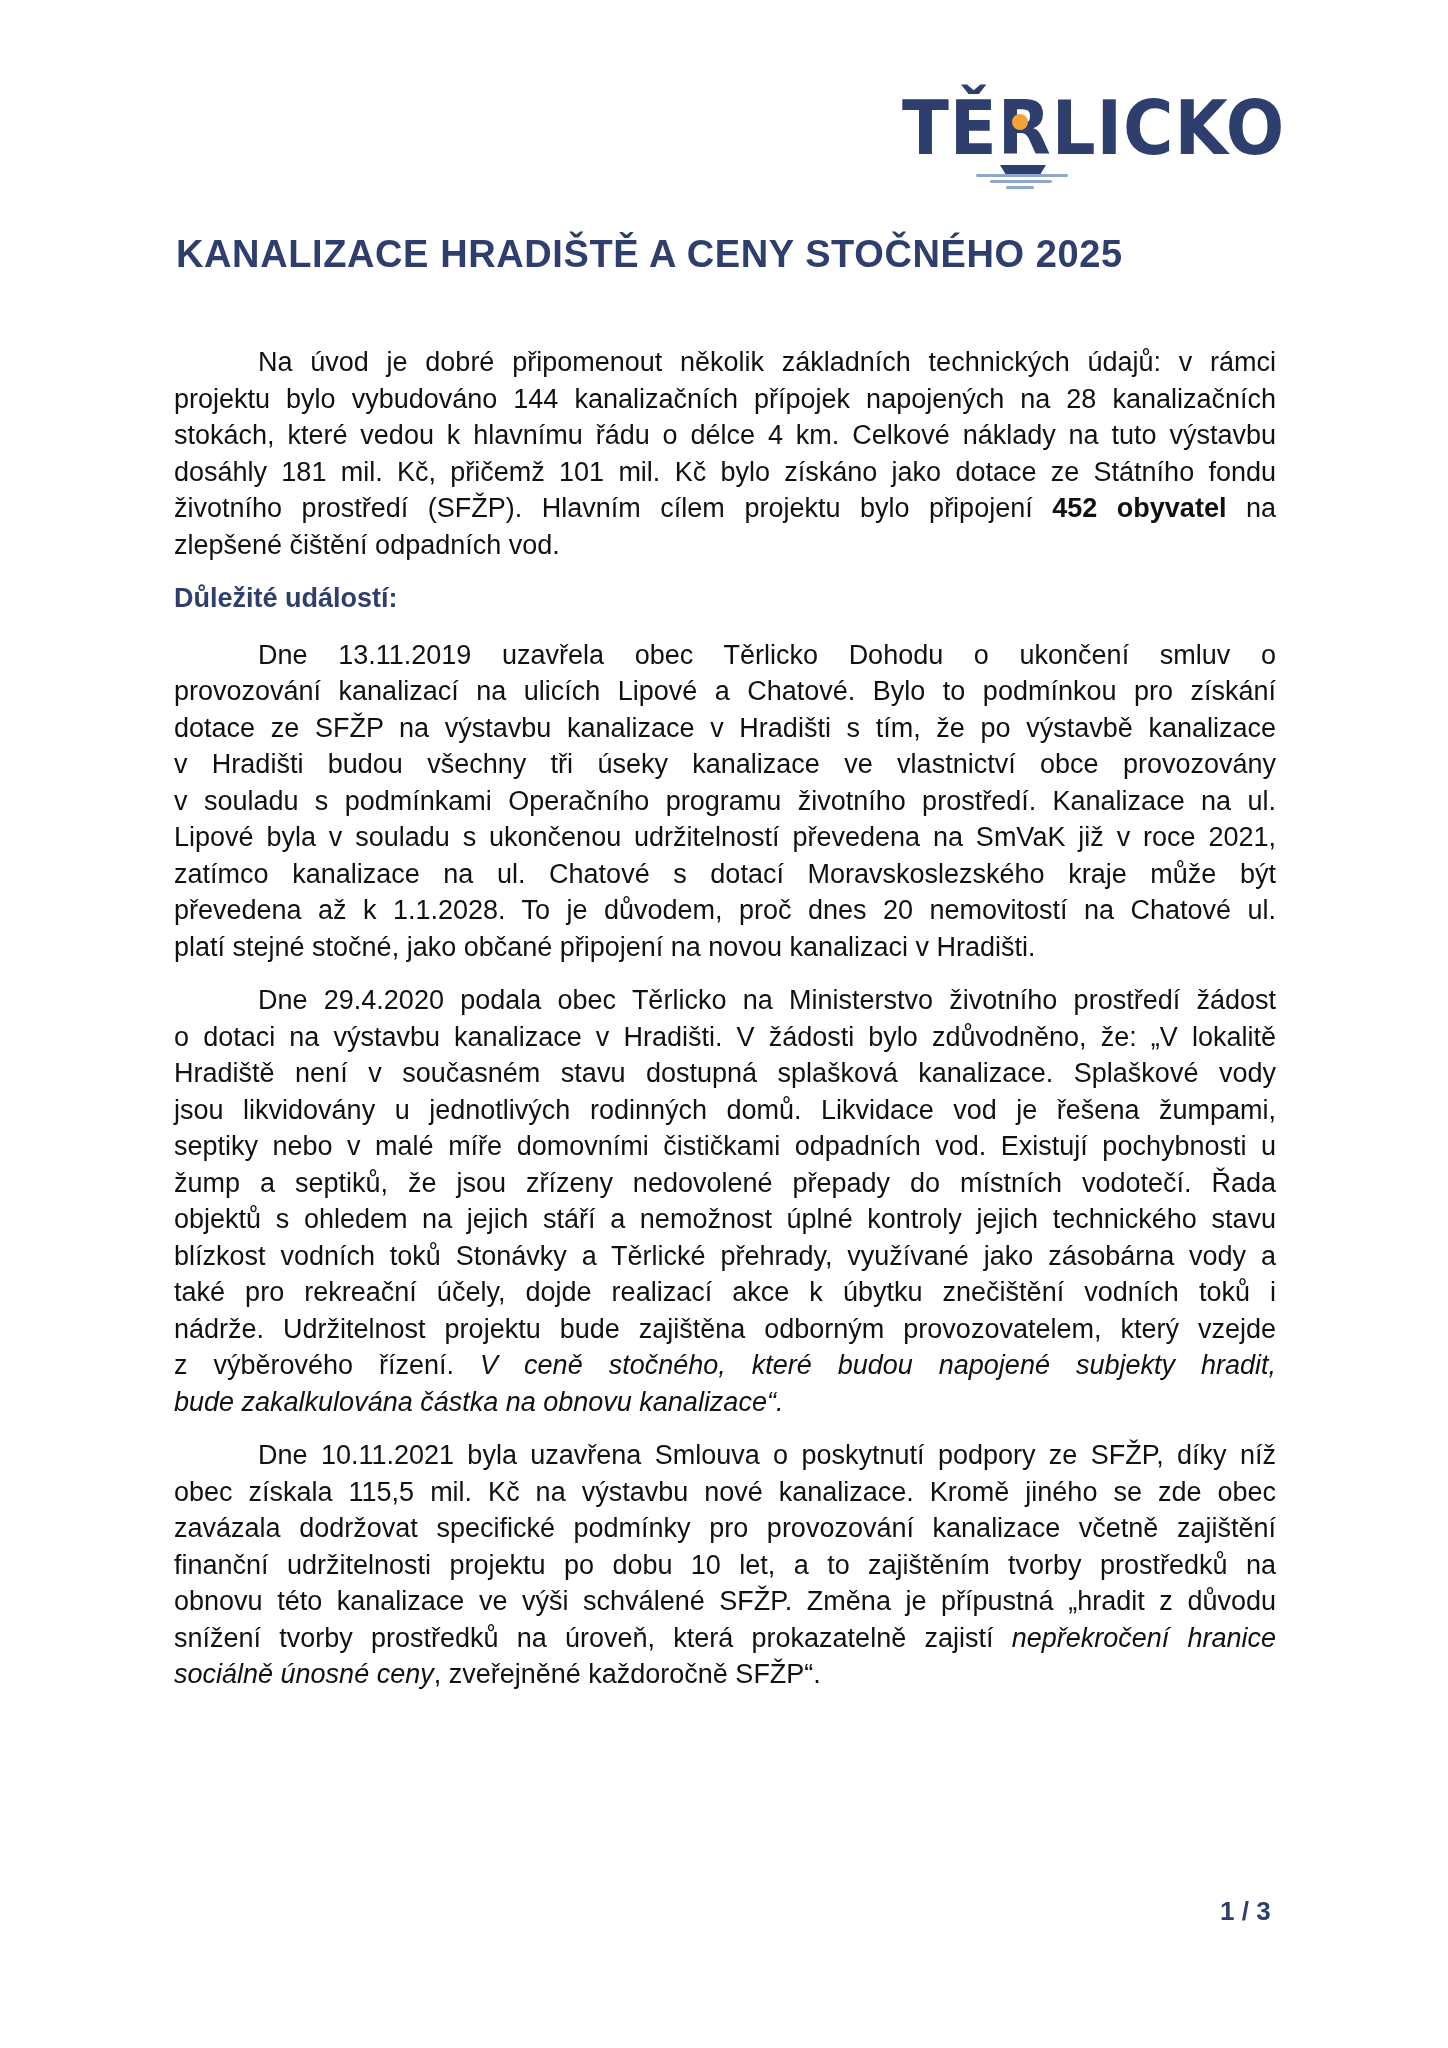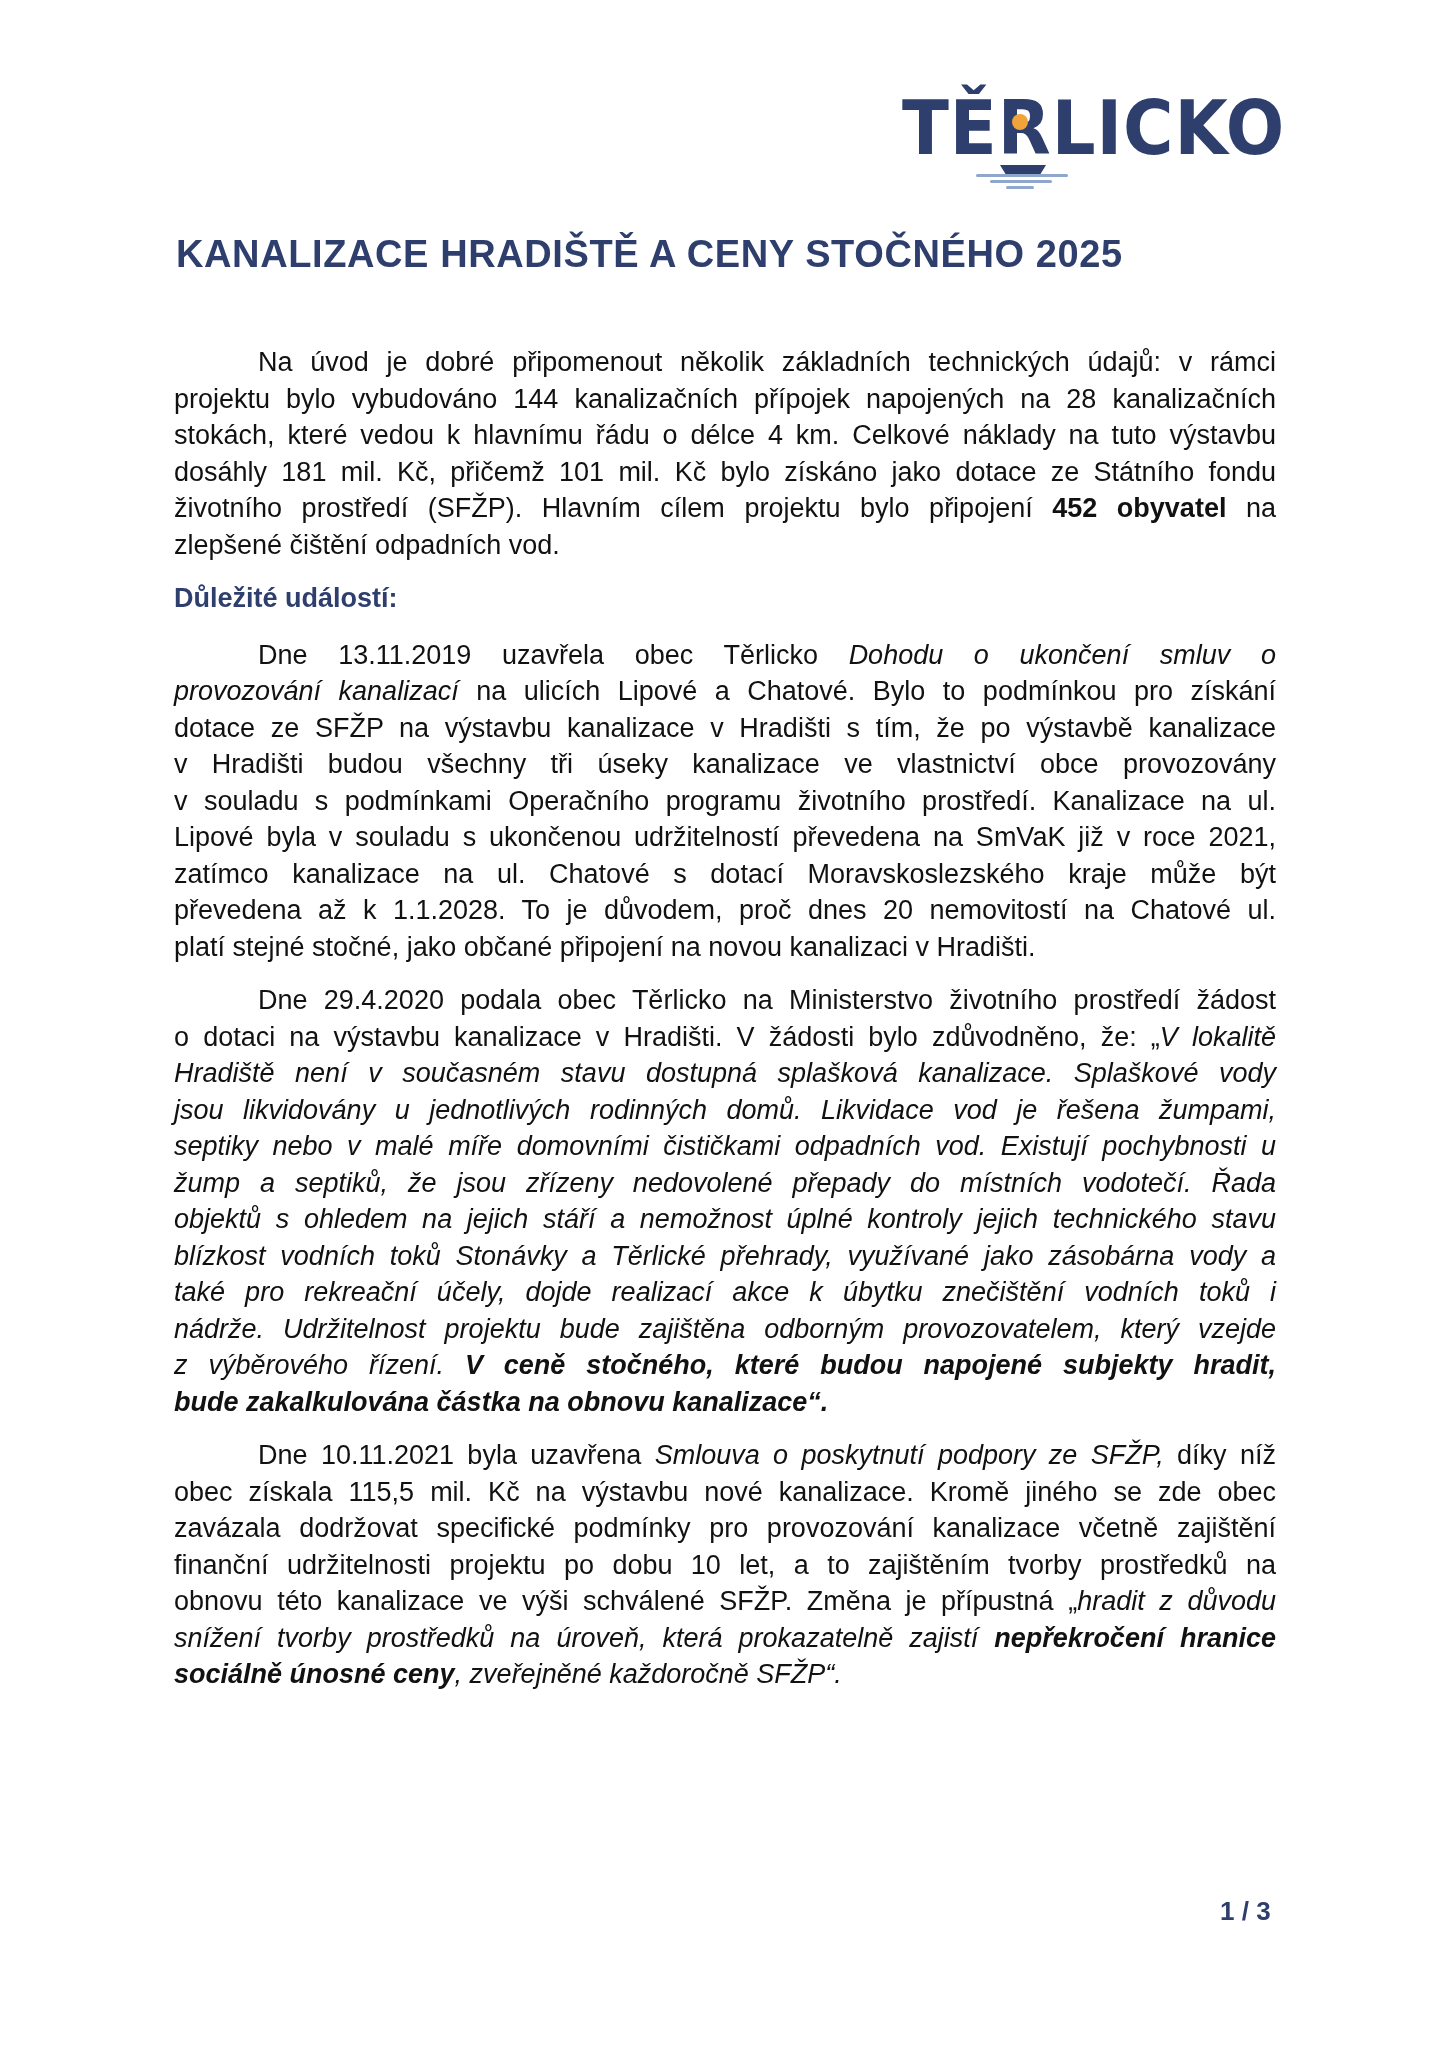--- a/index.html
+++ b/index.html
@@ -14,23 +14,23 @@
                clip-path: polygon(0 0, 100% 0, 88% 100%, 12% 100%); }
   .logo-wave { position: absolute; height: 3px; border-radius: 2px; background: #8fa7cc; }
   .title { position: absolute; left: 174px; top: 230px; margin: 2px; font-size: 38px; font-weight: 700;
            color: #2e3e6d; letter-spacing: 0.6px; white-space: nowrap; line-height: 44px; }
   .body { position: absolute; left: 174px; width: 1102px; font-size: 27px; line-height: 36.5px; margin-top: 45px; }
   .para { margin: 0 0 17px 0; }
   .line { display: block; text-align: justify; text-align-last: justify; white-space: nowrap; height: 36.5px; overflow: visible; }
   .line.last { text-align-last: left; }
   .line.indent { padding-left: 84px; }
   .subhead { margin: 6px 0 20px 0; font-size: 27px; font-weight: 700; color: #2e3e6d; line-height: 36.5px; }
-  .i { font-style: italic; }
+  .i { }
   .b { font-weight: 700; }
-  .bi { font-weight: 700; font-style: italic; }
+  .bi { font-weight: 400; font-style: italic; }
   .pagenum { position: absolute; left: 1220px; top: 1896px; font-size: 26px; font-weight: 700; color: #2e3e6d; }
 </style>
 </head>
 <body>
 
 <div class="logo">
   <div class="logo-text">TĚRLICKO</div>
   <div class="logo-sun"></div>
   <div class="logo-boat"></div>
   <div class="logo-wave" style="left:76px; top:86px; width:92px;"></div>

